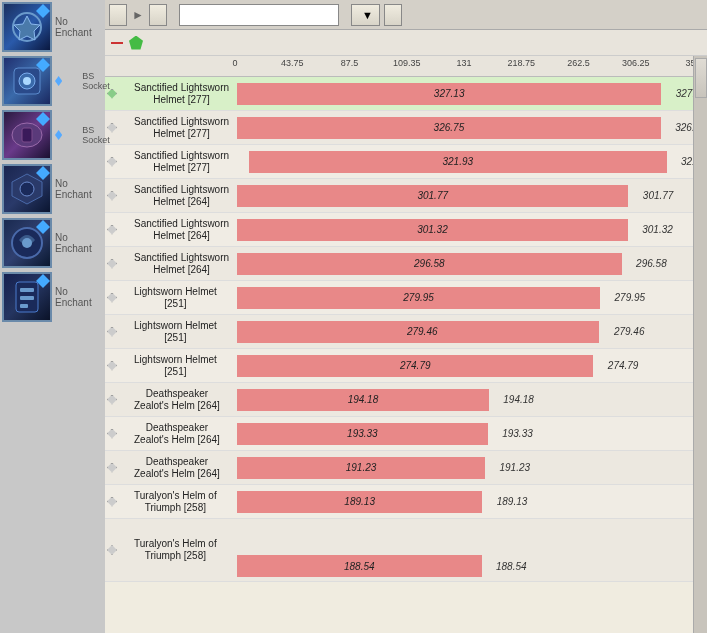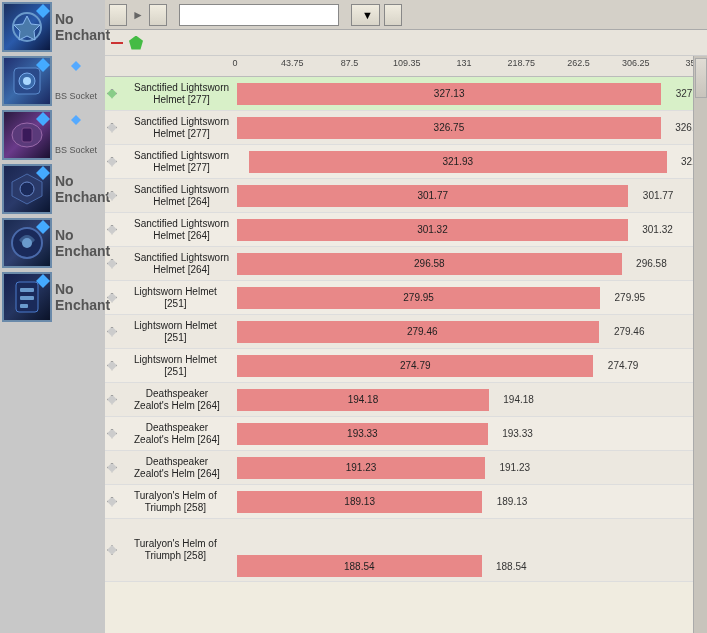--- a/index.html
+++ b/index.html
@@ -57,31 +57,29 @@
     .slot-info {
       display: flex;
       flex-direction: column;
       margin-left: 3px;
       font-size: 10px;
       color: #333;
     }
 
     .enchant-label {
       color: #555;
-      font-size: 14px;
-      font-weight: bold;
+      font-size: 10px;
     }
 
     .bs-socket {
       display: flex;
       align-items: center;
       gap: 20px;
       font-size: 9px;
       color: #555;
-      flex-direction: column;
     }
 
     .socket-gem {
       width: 10px;
       height: 10px;
       background: #55aaff;
       clip-path: polygon(50% 0%, 100% 50%, 50% 100%, 0% 50%);
     }
 
     
@@ -296,20 +294,21 @@
       text-align: center;
     }
 
     .bar-area {
       flex: 1;
       position: relative;
       height: 100%;
       display: flex;
       align-items: flex-start;
       padding: 4px 2px;
+      font-style: italic;
     }
 
     .bar {
       height: 22px;
       background: #e88888;
       display: flex;
       align-items: center;
       justify-content: center;
       position: relative;
     }

